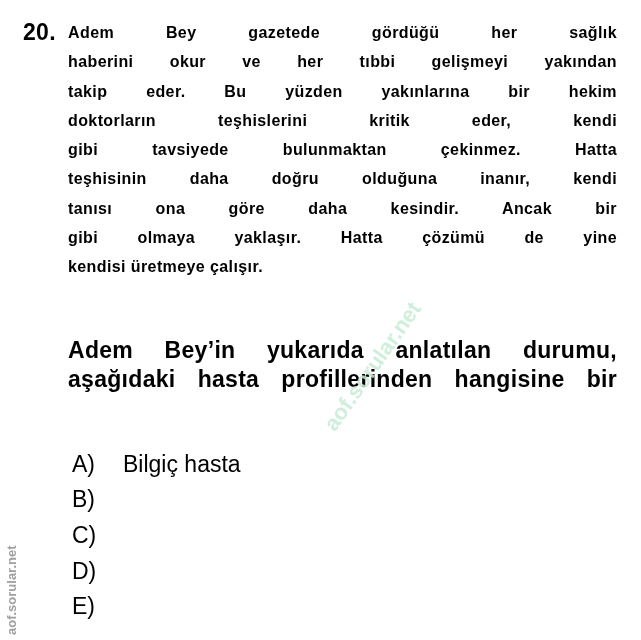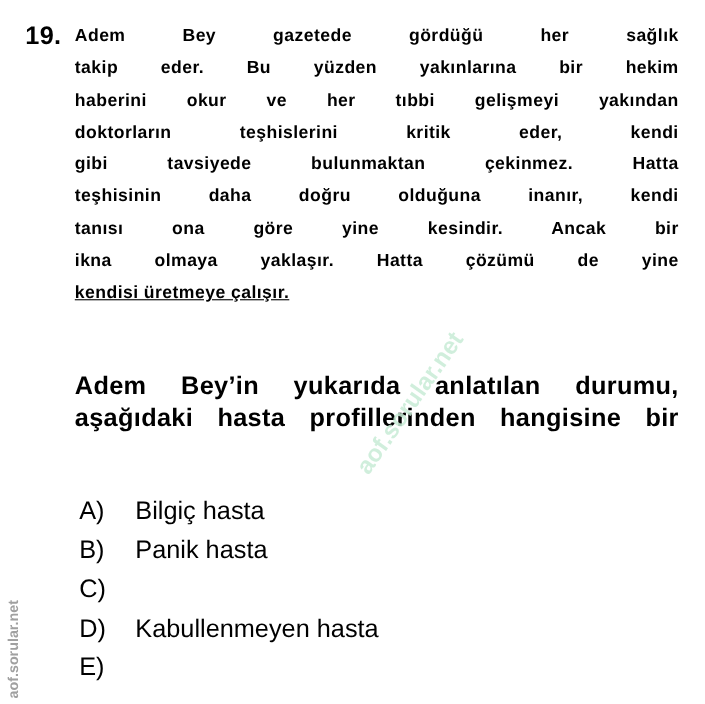--- a/index.html
+++ b/index.html
@@ -36,21 +36,20 @@
   }
   .stem .line {
     display: block;
     text-align: justify;
     text-align-last: justify;
     white-space: nowrap;
     height: 29.3px;
   }
   .stem .line.last {
     text-align-last: left;
-    text-decoration: underline;
   }
   .prompt {
     position: absolute;
     left: 68px;
     top: 336px;
     width: 549px;
     font-size: 23px;
     font-weight: bold;
     line-height: 29.3px;
     letter-spacing: 0.3px;
@@ -102,54 +101,52 @@
     color: #a0a0a0;
     transform: rotate(-90deg);
     transform-origin: left top;
     white-space: nowrap;
   }
 </style>
 </head>
 <body>
 
 <div>
-  <div class="question-number">19.</div>
+  <div class="question-number">20.</div>
 
   <div class="stem">
     <span class="line">Adem Bey gazetede gördüğü her sağlık</span>
+    <span class="line">haberini okur ve her tıbbi gelişmeyi yakından</span>
     <span class="line">takip eder. Bu yüzden yakınlarına bir hekim</span>
-    <span class="line">haberini okur ve her tıbbi gelişmeyi yakından</span>
     <span class="line">doktorların teşhislerini kritik eder, kendi</span>
     <span class="line">gibi tavsiyede bulunmaktan çekinmez. Hatta</span>
     <span class="line">teşhisinin daha doğru olduğuna inanır, kendi</span>
-    <span class="line">tanısı ona göre yine kesindir. Ancak bir</span>
-    <span class="line">ikna olmaya yaklaşır. Hatta çözümü de yine</span>
+    <span class="line">tanısı ona göre daha kesindir. Ancak bir</span>
+    <span class="line">gibi olmaya yaklaşır. Hatta çözümü de yine</span>
     <span class="line last">kendisi üretmeye çalışır.</span>
   </div>
 
   <div class="prompt">
     <span class="line">Adem Bey’in yukarıda anlatılan durumu,</span>
     <span class="line">aşağıdaki hasta profillerinden hangisine bir</span>
   </div>
 
   <div class="options">
     <div class="option">
       <span class="option-letter">A)</span>
       <span class="option-text">Bilgiç hasta</span>
     </div>
     <div class="option">
       <span class="option-letter">B)</span>
-      <span class="option-text">Panik hasta</span>
     </div>
     <div class="option">
       <span class="option-letter">C)</span>
     </div>
     <div class="option">
       <span class="option-letter">D)</span>
-      <span class="option-text">Kabullenmeyen hasta</span>
     </div>
     <div class="option">
       <span class="option-letter">E)</span>
     </div>
   </div>
 </div>
 
 <div class="watermark-diagonal">aof.sorular.net</div>
 <div class="watermark-vertical">aof.sorular.net</div>
 

